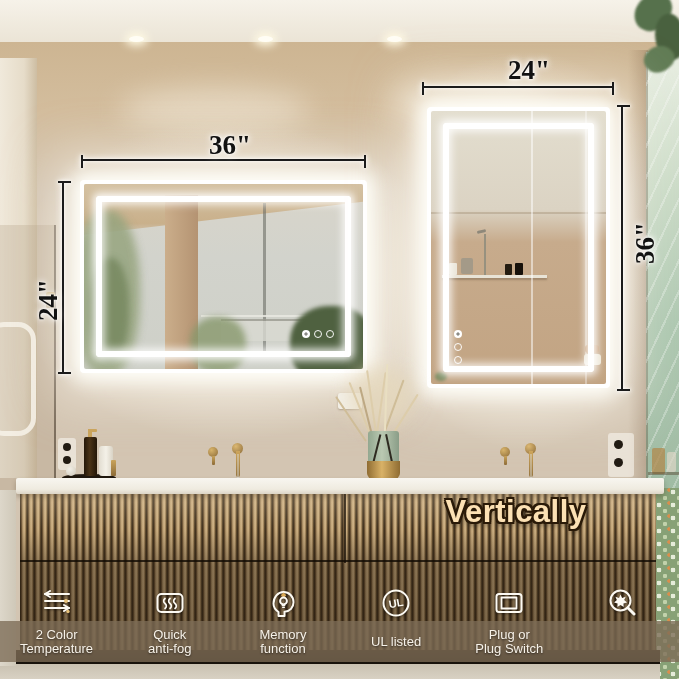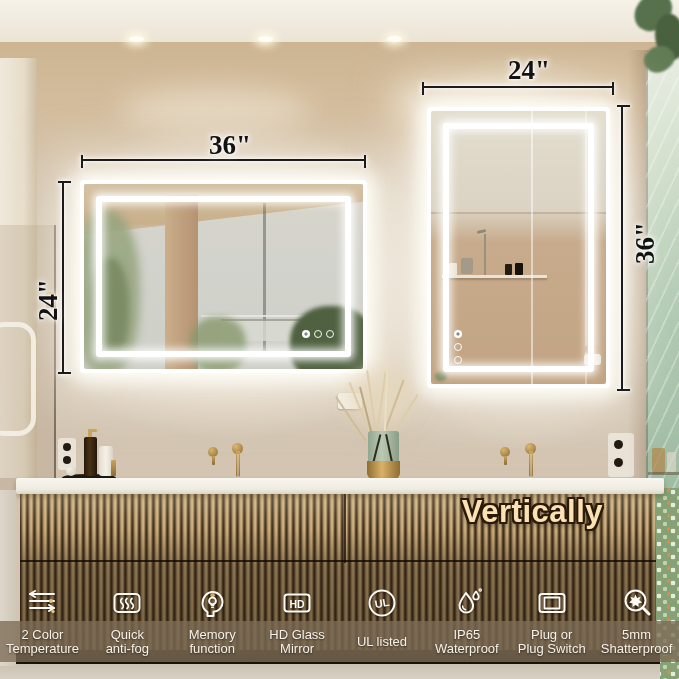--- a/index.html
+++ b/index.html
@@ -276,21 +276,21 @@
 
   <div class="abs cabinet"></div>
   <div class="abs cabinet-shade"></div>
   <div class="abs drawer-seam"></div>
   <div class="abs door-seam"></div>
   <div class="abs counter"></div>
   <div class="abs toe-kick"></div>
   <div class="abs floor"></div>
   <div class="abs left-lower-wall"></div>
 
-  <div class="abs big-caption" style="left:429px;top:494px;width:174px;text-align:right;">Vertically</div>
+  <div class="abs big-caption" style="left:429px;top:494px;width:174px;">Vertically</div>
 
   <div class="abs caption-band"></div>
   <div class="abs features">
 
     <div class="fcol">
       <div class="ficon">
         <svg class="fi" width="36" height="34" viewBox="0 0 34 34">
           <line x1="5" y1="8" x2="29" y2="8"></line>
             <path d="M10 5 L5 8 L10 11"></path>
           <line x1="5" y1="15" x2="29" y2="15"></line>
@@ -330,60 +330,34 @@
           <circle cx="17.5" cy="15" r="3.4"></circle>
           <path d="M16.3 19.2 h2.4 M16.7 21.2 h1.6" style="stroke-width:1.5"></path>
         </svg>
       </div>
       <div class="fcap">
           <div>Memory</div>
           <div>function</div>
         </div>
     </div>
 
-    <div class="fcol">
-      <div class="ficon">
-        <svg class="fi" width="36" height="34" viewBox="0 0 34 34">
-          <rect x="4.5" y="8.5" width="25" height="17" rx="3"></rect>
-          <text x="17" y="21.5" text-anchor="middle" style="fill:#fdfaf3;stroke:none;font:700 10.5px 'Liberation Sans',sans-serif">HD</text>
-        </svg>
-      </div>
-      <div class="fcap">
-          <div>HD Glass</div>
-          <div>Mirror</div>
-        </div>
-    </div>
 
     <div class="fcol">
       <div class="ficon">
         <svg class="fi" width="36" height="34" viewBox="0 0 34 34">
           <circle cx="17" cy="17" r="12.5"></circle>
           <text x="17" y="21" text-anchor="middle" transform="rotate(-10 17 17)" style="fill:#fdfaf3;stroke:none;font:700 11px 'Liberation Sans',sans-serif">UL</text>
         </svg>
       </div>
       <div class="fcap">
           <div>UL listed</div>
           <div></div>
         </div>
     </div>
 
-    <div class="fcol">
-      <div class="ficon">
-        <svg class="fi" width="36" height="34" viewBox="0 0 34 34">
-          <path d="M16 7 C12.5 12 9.5 15.5 9.5 19.8 a6.8 6.8 0 0 0 13.6 0 C23.1 15.5 19.5 12 16 7 Z"></path>
-          <path d="M12.6 20 a3.8 3.8 0 0 0 3.1 3.7" style="stroke-width:1.4"></path>
-          <path d="M26 5.5 c-1.6 2.2 -2.8 3.6 -2.8 5.2 a2.8 2.8 0 0 0 5.6 0 C28.8 9.1 27.6 7.7 26 5.5 Z" style="stroke-width:1.7"></path>
-          <circle cx="30.2" cy="4" r="1.2" style="stroke-width:1.2"></circle>
-        </svg>
-      </div>
-      <div class="fcap">
-          <div>IP65</div>
-          <div>Waterproof</div>
-        </div>
-    </div>
 
     <div class="fcol">
       <div class="ficon">
         <svg class="fi" width="36" height="34" viewBox="0 0 34 34">
           <rect x="4.5" y="8" width="25" height="18" rx="2.5"></rect>
           <rect x="9.5" y="11.5" width="15" height="11" style="stroke-width:1.8"></rect>
         </svg>
       </div>
       <div class="fcap">
           <div>Plug or</div>
@@ -392,20 +366,16 @@
     </div>
 
     <div class="fcol">
       <div class="ficon">
         <svg class="fi" width="36" height="34" viewBox="0 0 34 34">
           <circle cx="15.5" cy="14.5" r="10"></circle>
           <line x1="22.8" y1="21.8" x2="29" y2="28" style="stroke-width:3"></line>
           <path d="M15.5 8.5 l1.6 3.4 3.6 -1.2 -1.5 3.3 2.8 2.4 -3.5 1 0.2 3.7 -3.2 -2.2 -3.1 2.2 0.2 -3.7 -3.5 -1 2.8 -2.4 -1.5 -3.3 3.6 1.2 z" style="fill:#fdfaf3;stroke:none"></path>
         </svg>
       </div>
-      <div class="fcap">
-          <div>5mm</div>
-          <div>Shatterproof</div>
-        </div>
     </div>
 
   </div>
 </div>
 
 </body></html>

